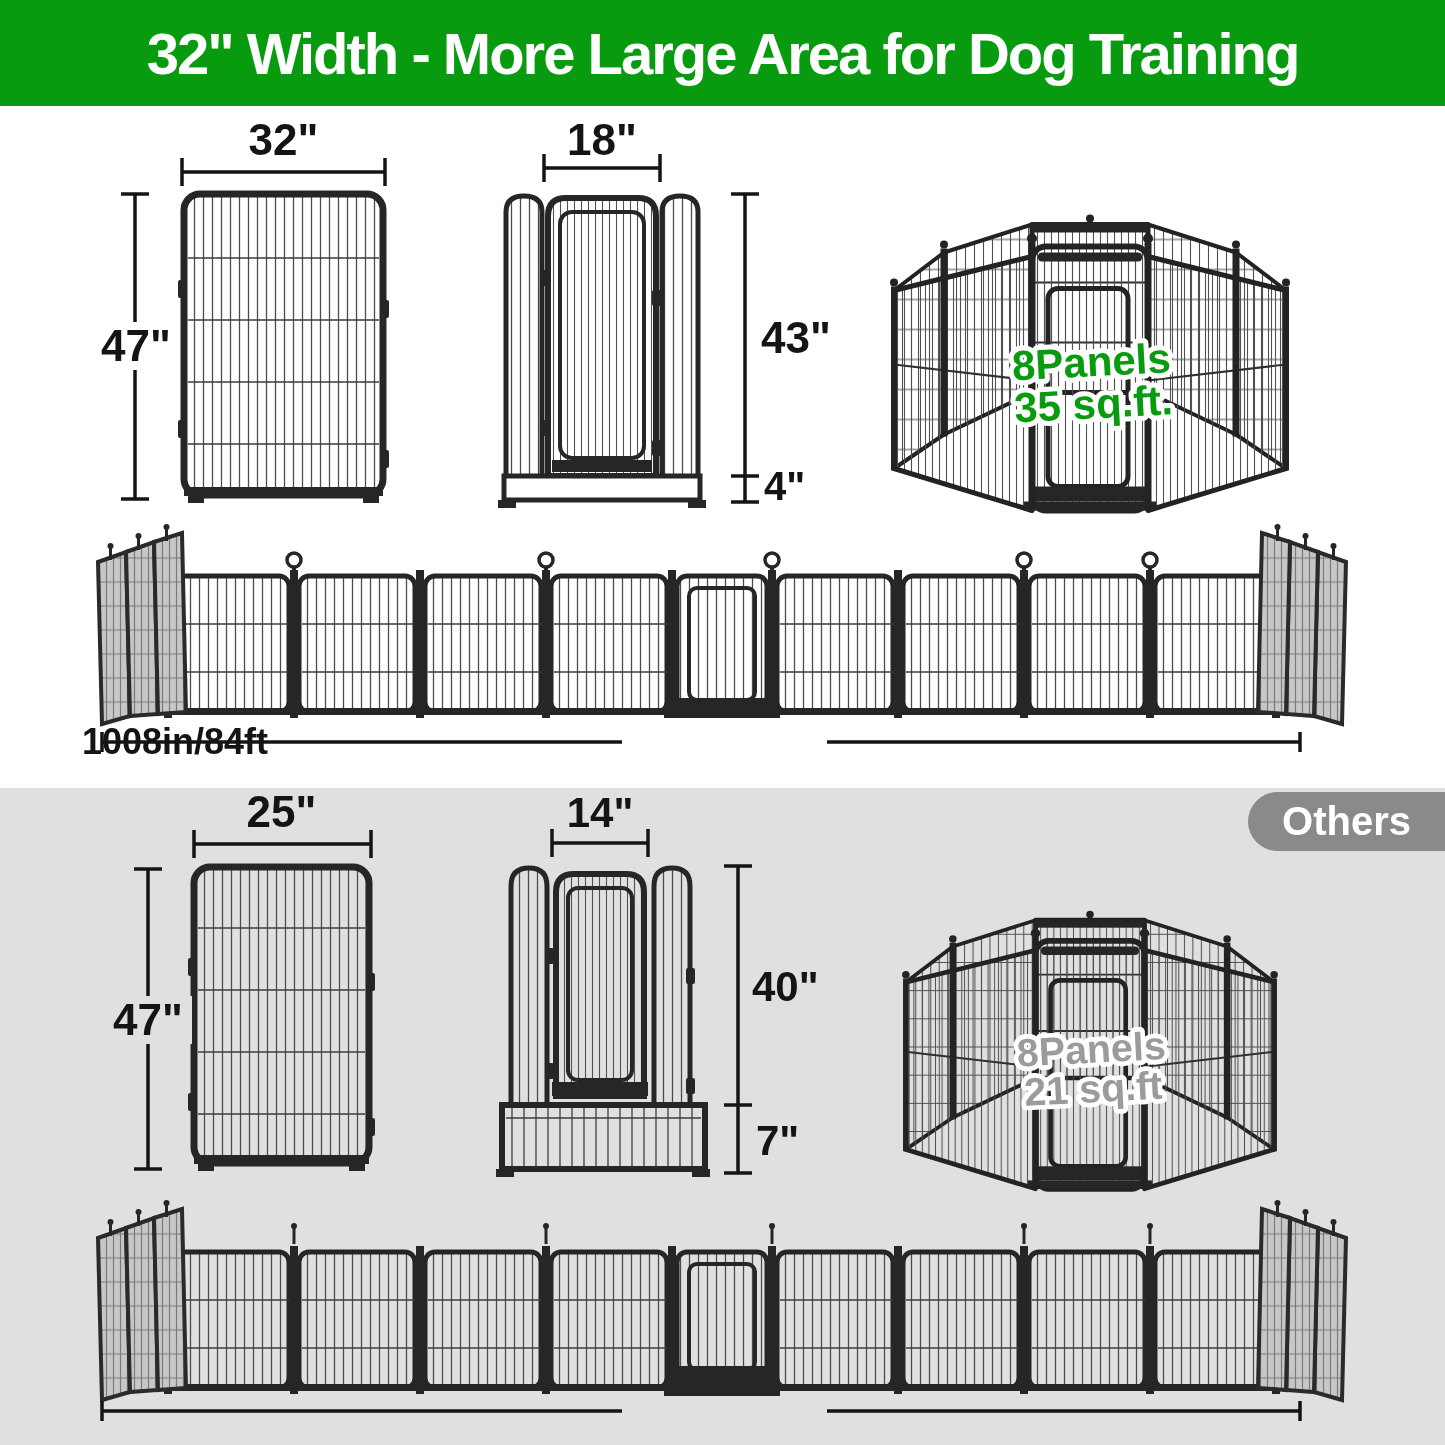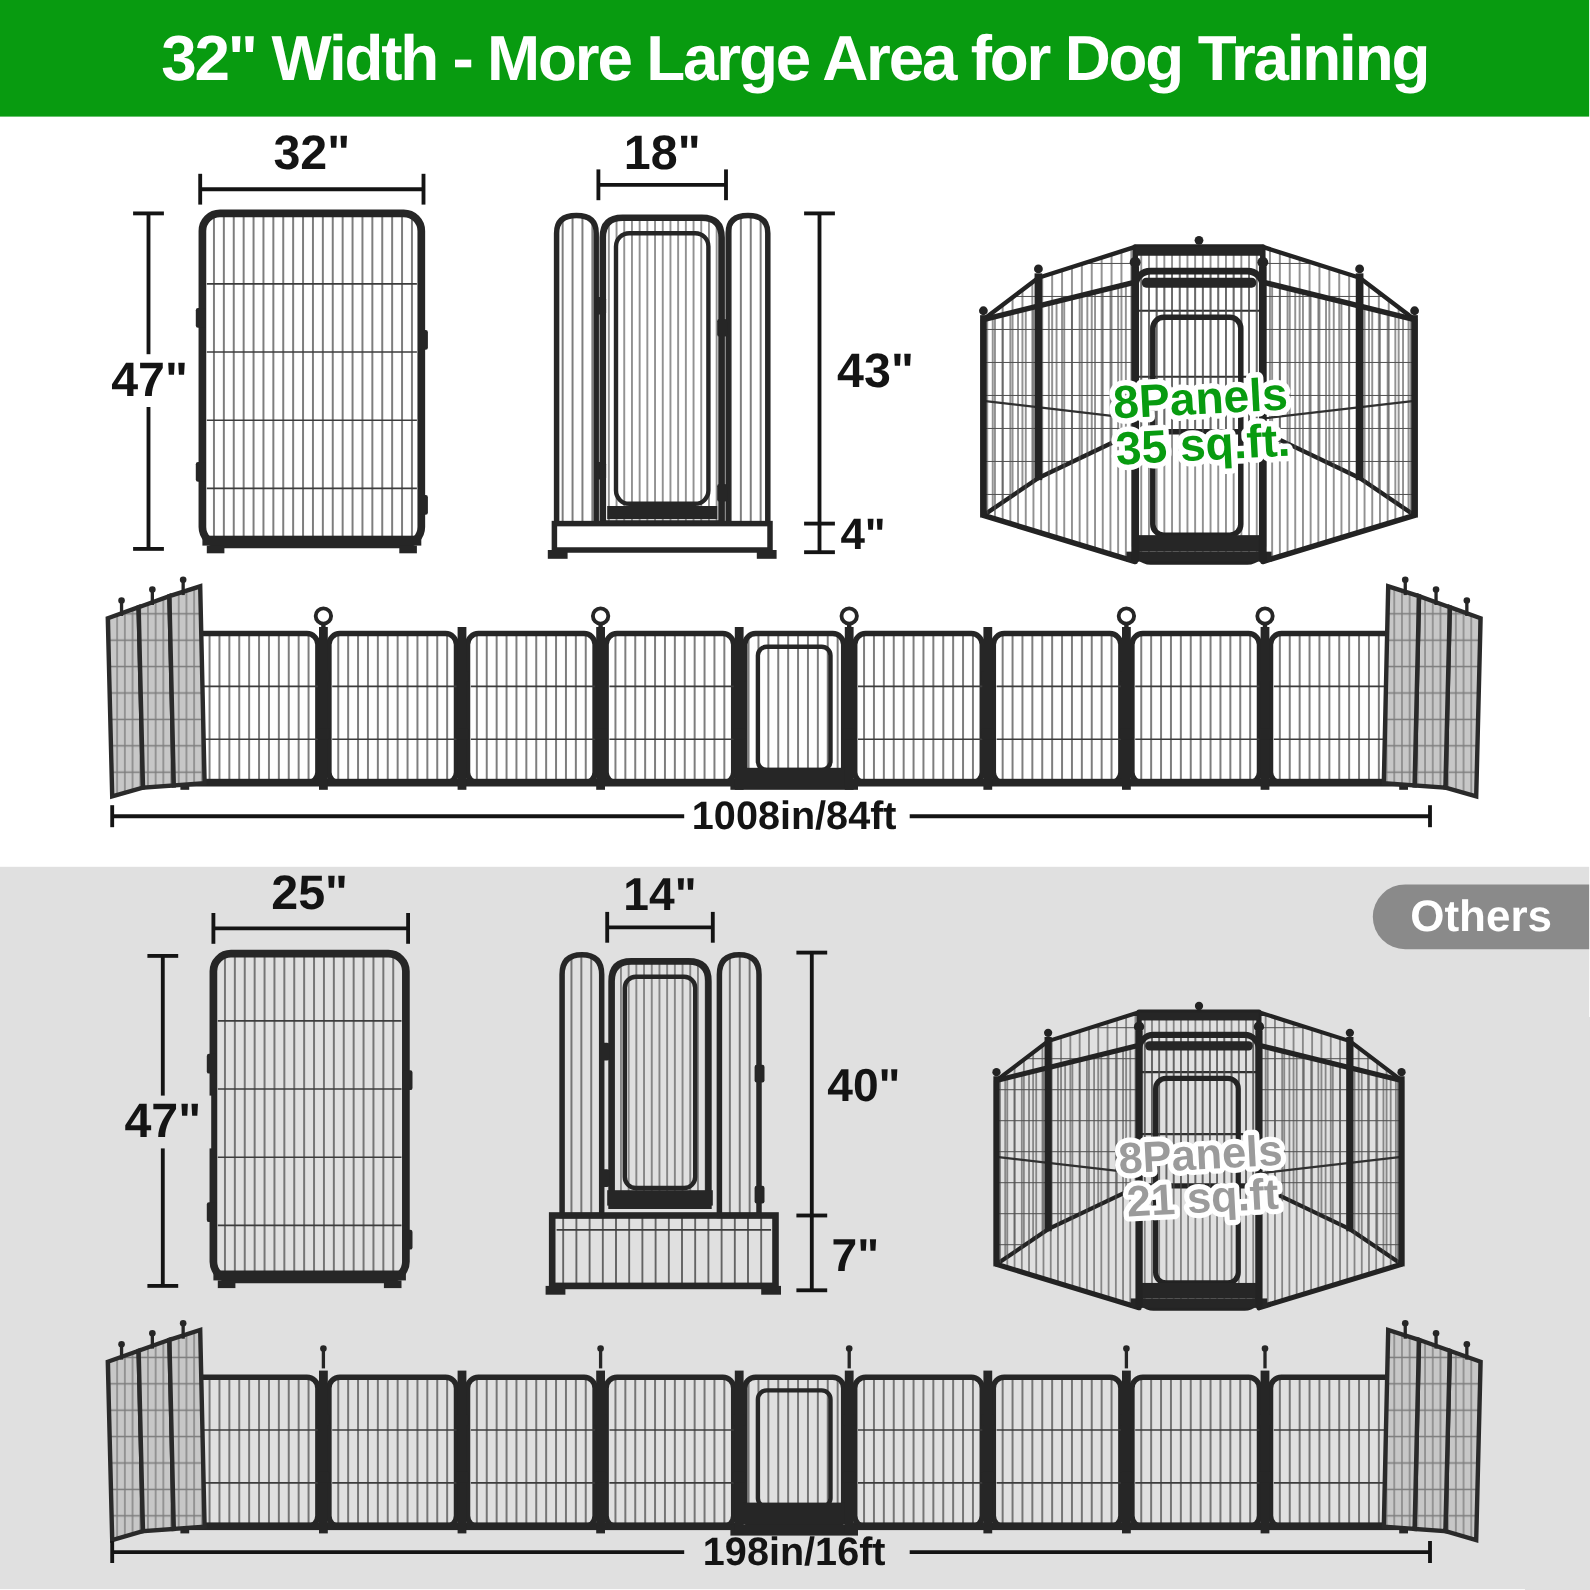--- a/index.html
+++ b/index.html
@@ -6,27 +6,27 @@
   .page{position:relative;width:1445px;height:1445px;background:#ffffff;overflow:hidden;
         font-family:"Liberation Sans",sans-serif;}
   .banner{position:absolute;left:0;top:0;width:1445px;height:106px;background:#089b10;
           display:flex;align-items:center;justify-content:center;}
   .banner-text{color:#ffffff;font-size:58px;font-weight:bold;letter-spacing:-2px;white-space:nowrap;}
   .pill{position:absolute;color:#ffffff;font-weight:bold;display:flex;align-items:center;
         justify-content:center;white-space:nowrap;}
   .pill-brand{left:1205px;top:108px;width:240px;height:57px;background:#089b10;
               border-radius:29px 0 0 29px;font-size:40px;}
   .pill-others{left:1248px;top:792px;width:197px;height:59px;background:#8a8a8a;
-               border-radius:30px 0 0 30px;font-size:40px;margin-top:12px;}
+               border-radius:30px 0 0 30px;font-size:40px;}
   .graybg{position:absolute;left:0;top:788px;width:1445px;height:657px;background:#e0e0e0;}
   .diagram{position:absolute;}
   .abs{position:absolute;left:0;top:0;width:100%;height:100%;overflow:visible;}
   .dlabel{position:absolute;font-weight:bold;color:#141414;font-size:44px;line-height:1.0;
           text-align:center;white-space:nowrap;}
-  .rowtext{position:absolute;left:0;width:100%;text-align:center;font-weight:bold;
+  .rowtext{position:absolute;left:0;width:100%;text-align:left;font-weight:bold;
            font-size:36px;color:#141414;line-height:1.0;}
   .maskw{background:#ffffff;padding:2px 0;}
   .maskg{background:#e0e0e0;padding:2px 0;}
   
   .dim{stroke:#141414;stroke-width:3.5;}
   .frame7{stroke:#262626;stroke-width:7;fill:url(#pV9);}
   .frame6{stroke:#262626;stroke-width:6;fill:url(#pV7);}
   .frame5{stroke:#262626;stroke-width:5;fill:url(#pV9);}
   .frame5w{stroke:#262626;stroke-width:5;fill:#ffffff;}
   .frame6g{stroke:#262626;stroke-width:6;fill:url(#pV12);}
@@ -343,16 +343,15 @@
         <use href="#pin" x="690"></use>
       <use href="#pin" x="942"></use>
         <use href="#pin" x="1068"></use>
       <use href="#endL"></use>
       <use href="#endL" transform="translate(1280,0) scale(-1,1)"></use>
       <line x1="20" y1="213" x2="540" y2="213" class="dim"></line>
       <line x1="745" y1="213" x2="1218" y2="213" class="dim"></line>
       <line x1="20" y1="203" x2="20" y2="223" class="dim"></line>
       <line x1="1218" y1="203" x2="1218" y2="223" class="dim"></line>
     </svg>
-    <div class="rowtext" style="top:195px;">198in/16ft</div>
   </div>
 
 </div>
 
 </body></html>

